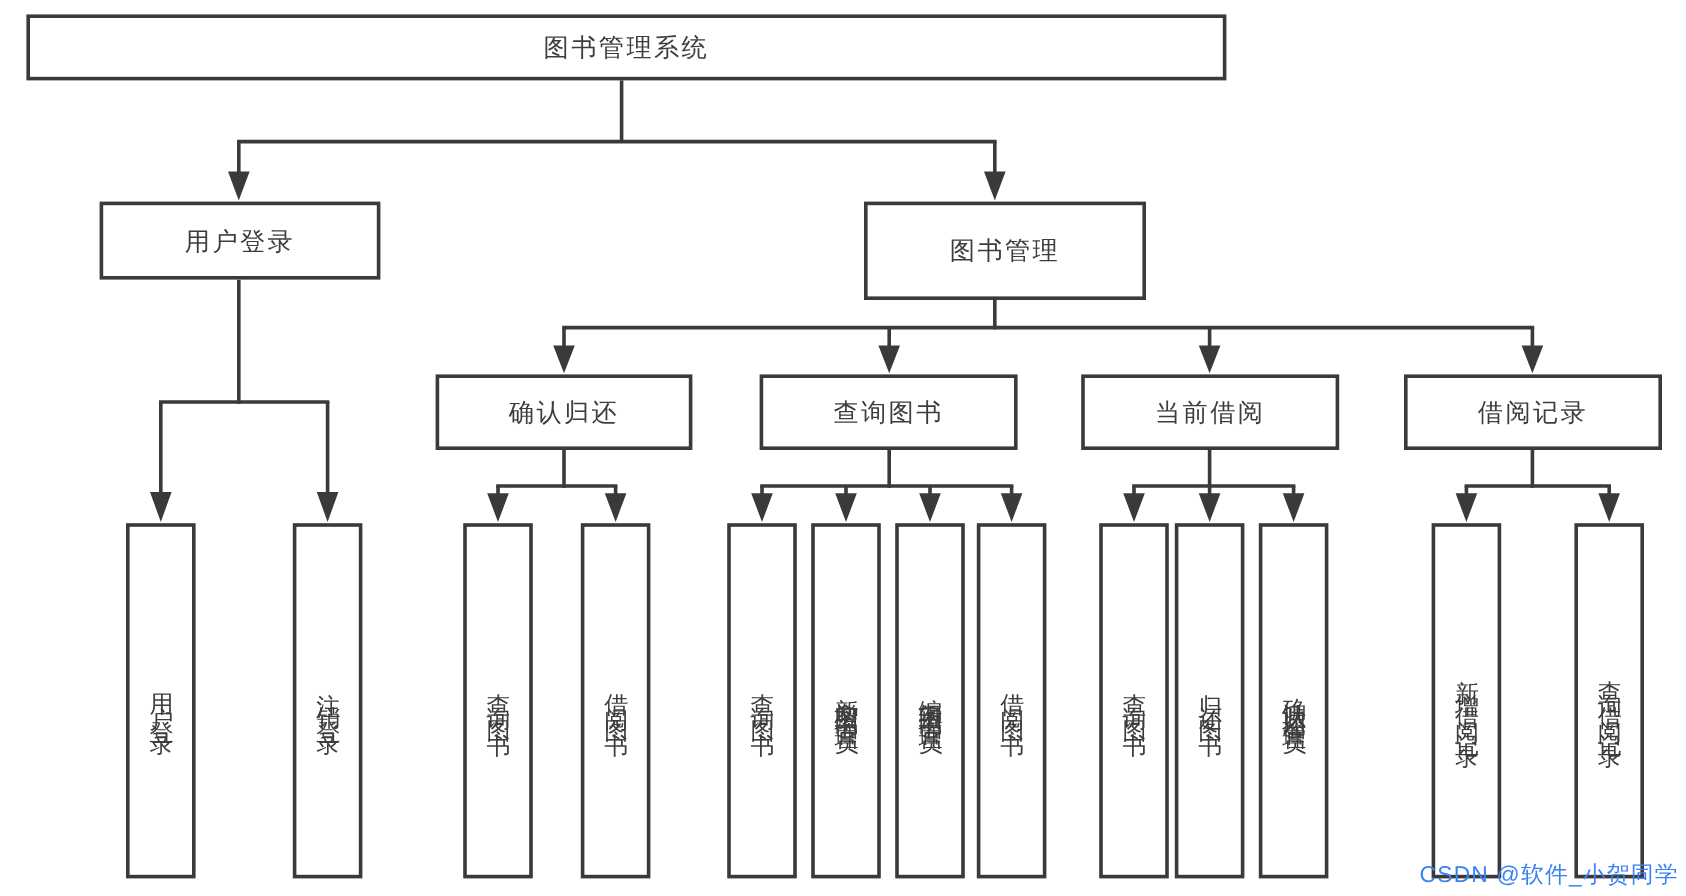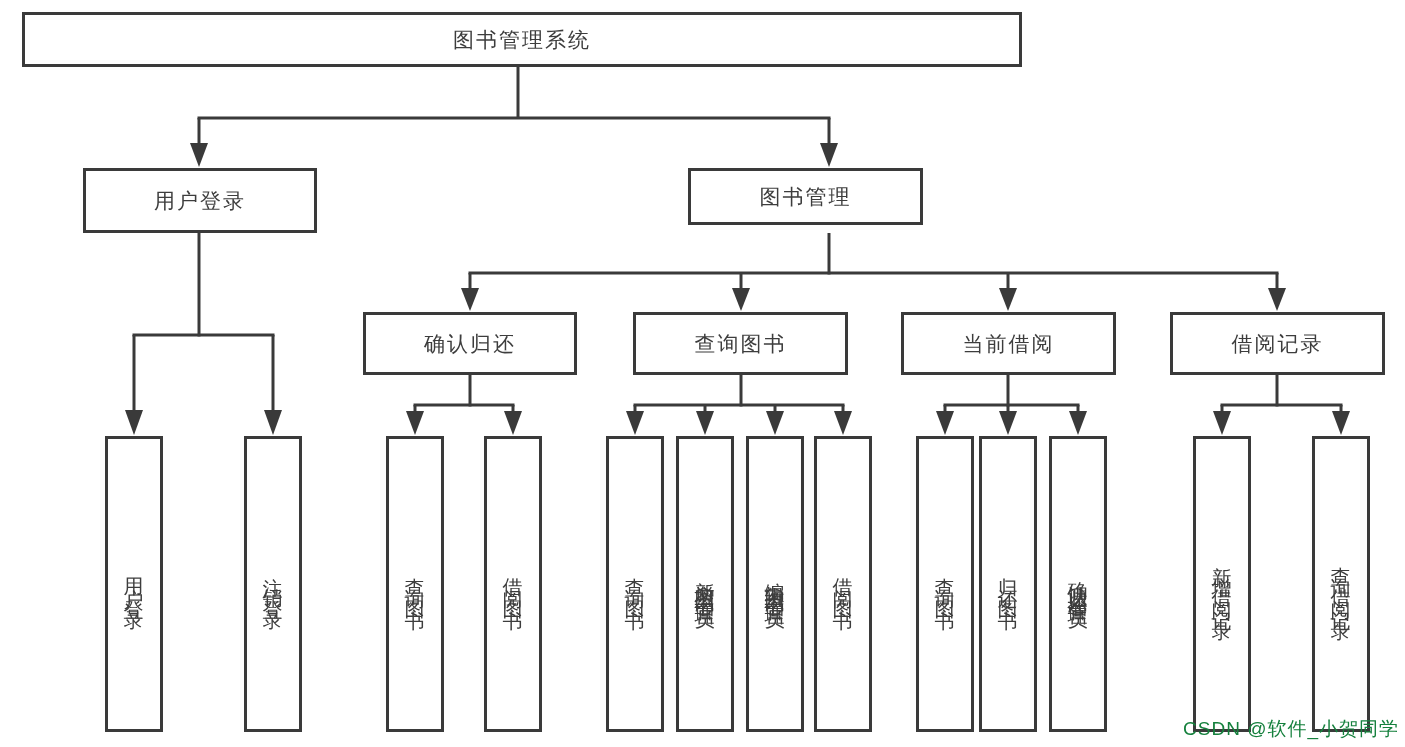--- a/index.html
+++ b/index.html
@@ -18,21 +18,21 @@
   }
   .h .lbl{font-size:21px;letter-spacing:2px;white-space:nowrap;}
   .leaf{top:436px;width:58px;height:296px;}
   .leaf .lbl{
     writing-mode:vertical-rl;text-orientation:mixed;
     font-size:20px;line-height:1;letter-spacing:11px;
   }
   .leaf.tight .lbl{letter-spacing:4px;}
   .watermark{
     position:absolute;z-index:5;right:6px;bottom:5px;
-    font-size:19px;color:#15803d;letter-spacing:1px;white-space:nowrap;
+    font-size:19px;color:#3b82f6;letter-spacing:1px;white-space:nowrap;
   }
 </style>
 </head>
 <body>
 
 <div class="stage">
 
   <svg class="wires" width="1405" height="747" viewBox="0 0 1405 747" stroke="#3a3a3a" stroke-width="3" fill="#3a3a3a">
 
     <line x1="518" y1="66" x2="518" y2="118" fill="none"></line>
@@ -95,21 +95,21 @@
     <polygon points="1332,411 1350,411 1341,435" stroke="none"></polygon>
   </svg>
 
   <div class="box h" style="left:22px;top:12px;width:1000px;height:55px">
     <span class="lbl">图书管理系统</span>
   </div>
 
   <div class="box h" style="left:83px;top:168px;width:234px;height:65px">
     <span class="lbl">用户登录</span>
   </div>
-  <div class="box h" style="left:688px;top:168px;width:235px;height:57px">
+  <div class="box h" style="left:720px;top:168px;width:235px;height:82px">
     <span class="lbl">图书管理</span>
   </div>
 
   <div class="box h" style="left:363px;top:312px;width:214px;height:63px">
     <span class="lbl">确认归还</span>
   </div>
   <div class="box h" style="left:633px;top:312px;width:215px;height:63px">
     <span class="lbl">查询图书</span>
   </div>
   <div class="box h" style="left:1170px;top:312px;width:215px;height:63px">

